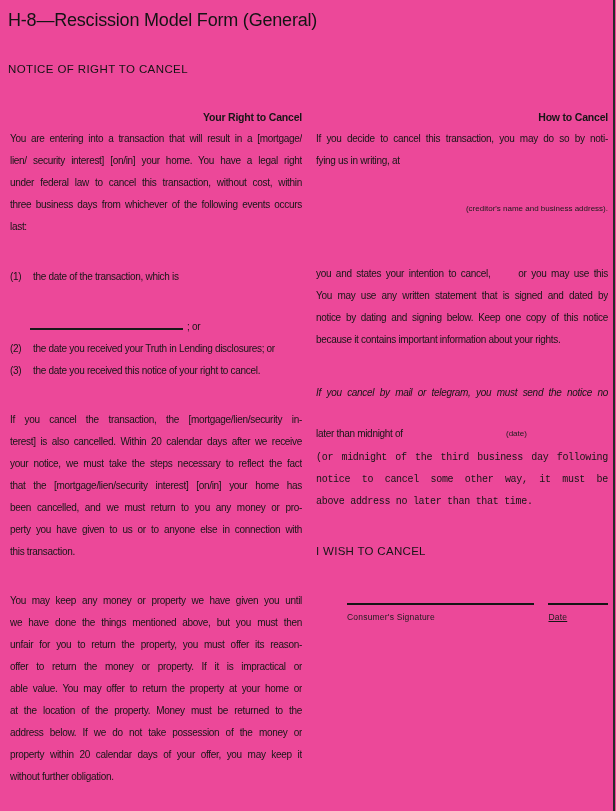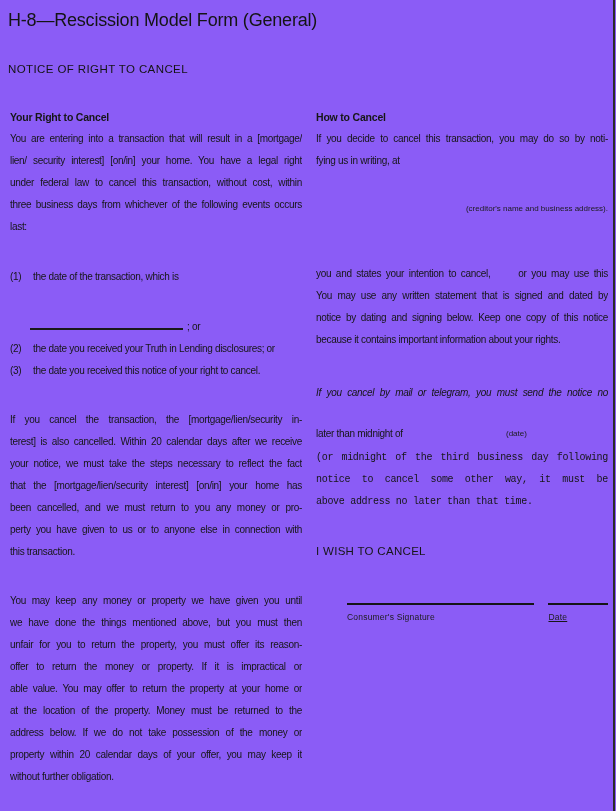--- a/index.html
+++ b/index.html
@@ -1,19 +1,19 @@
 <!DOCTYPE html>
 <html><head>
 <meta charset="utf-8">
 <style>
   html,body{margin:0;padding:0;background:#ffffff;}
   .page{
     position:relative;
     width:616px;height:811px;
-    background:#8b5cf6;
+    background:#ec4899;
     font-family:"Liberation Sans", sans-serif;
     color:#1a1a1a;
     overflow:hidden;
   }
   .scan-edge{
     position:absolute;right:1px;top:0;bottom:0;width:2px;background:#2a2a2a;
   }
   .doc-title{
     position:absolute;left:8px;top:10px;
     font-size:18px;font-weight:400;letter-spacing:-0.2px;color:#141414;
@@ -25,21 +25,21 @@
     white-space:nowrap;
   }
   .col{
     position:absolute;top:106px;width:292px;
     font-size:10px;line-height:22px;letter-spacing:-0.3px;
     color:#161616;
   }
   .col-left{left:10px;}
   .col-right{left:316px;}
   .col-heading{
-    font-weight:700;font-size:10.5px;letter-spacing:-0.2px;line-height:22px;
+    font-weight:700;font-size:10.5px;letter-spacing:-0.2px;line-height:22px;text-align:right;
   }
   .jline{text-align:justify;text-align-last:justify;max-height:22px;overflow:hidden;}
   .jline.last{text-align-last:left;}
   .item{display:flex;}
   .item-label{width:23px;flex:none;}
   .item-text{flex:1;}
   .lc-item1{margin-top:28px;}
   .lc-blank{margin-top:26px;white-space:nowrap;}
   .blank-rule{
     display:inline-block;width:153px;margin-left:20px;

